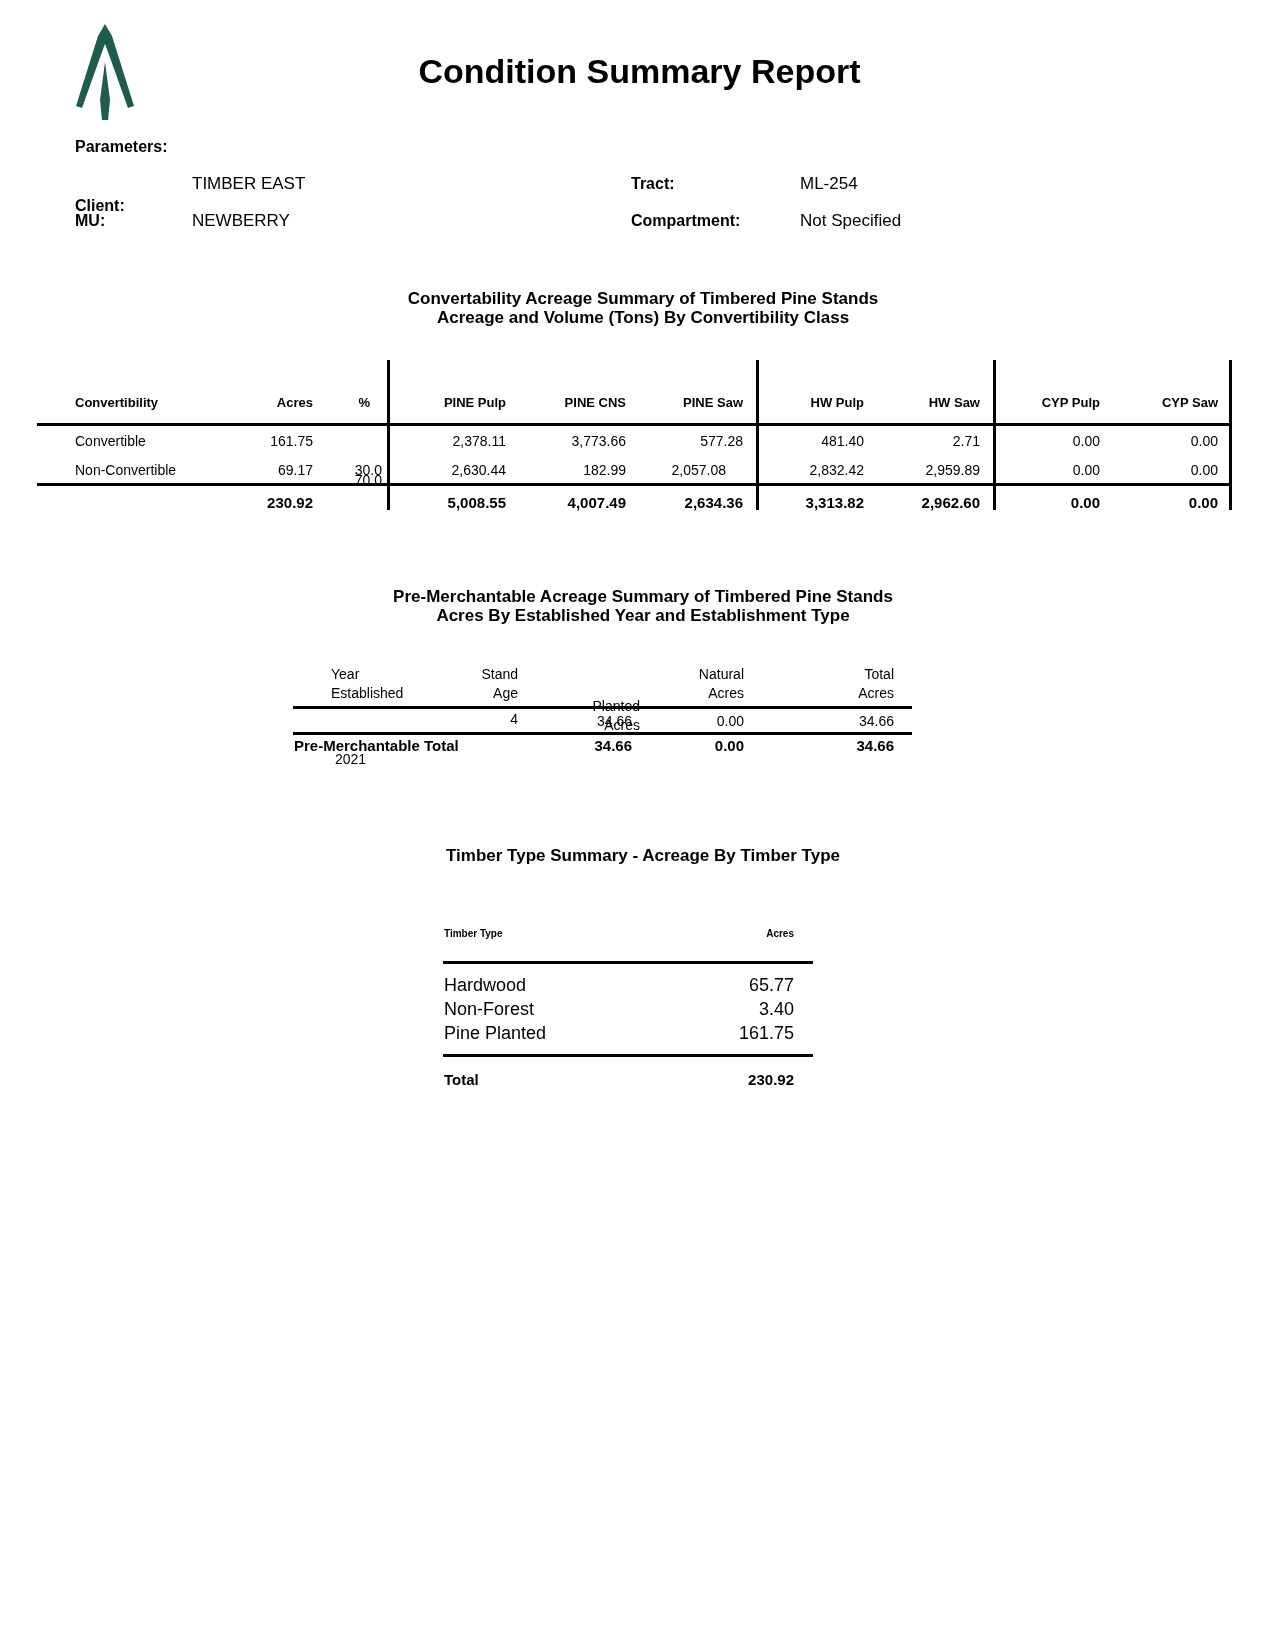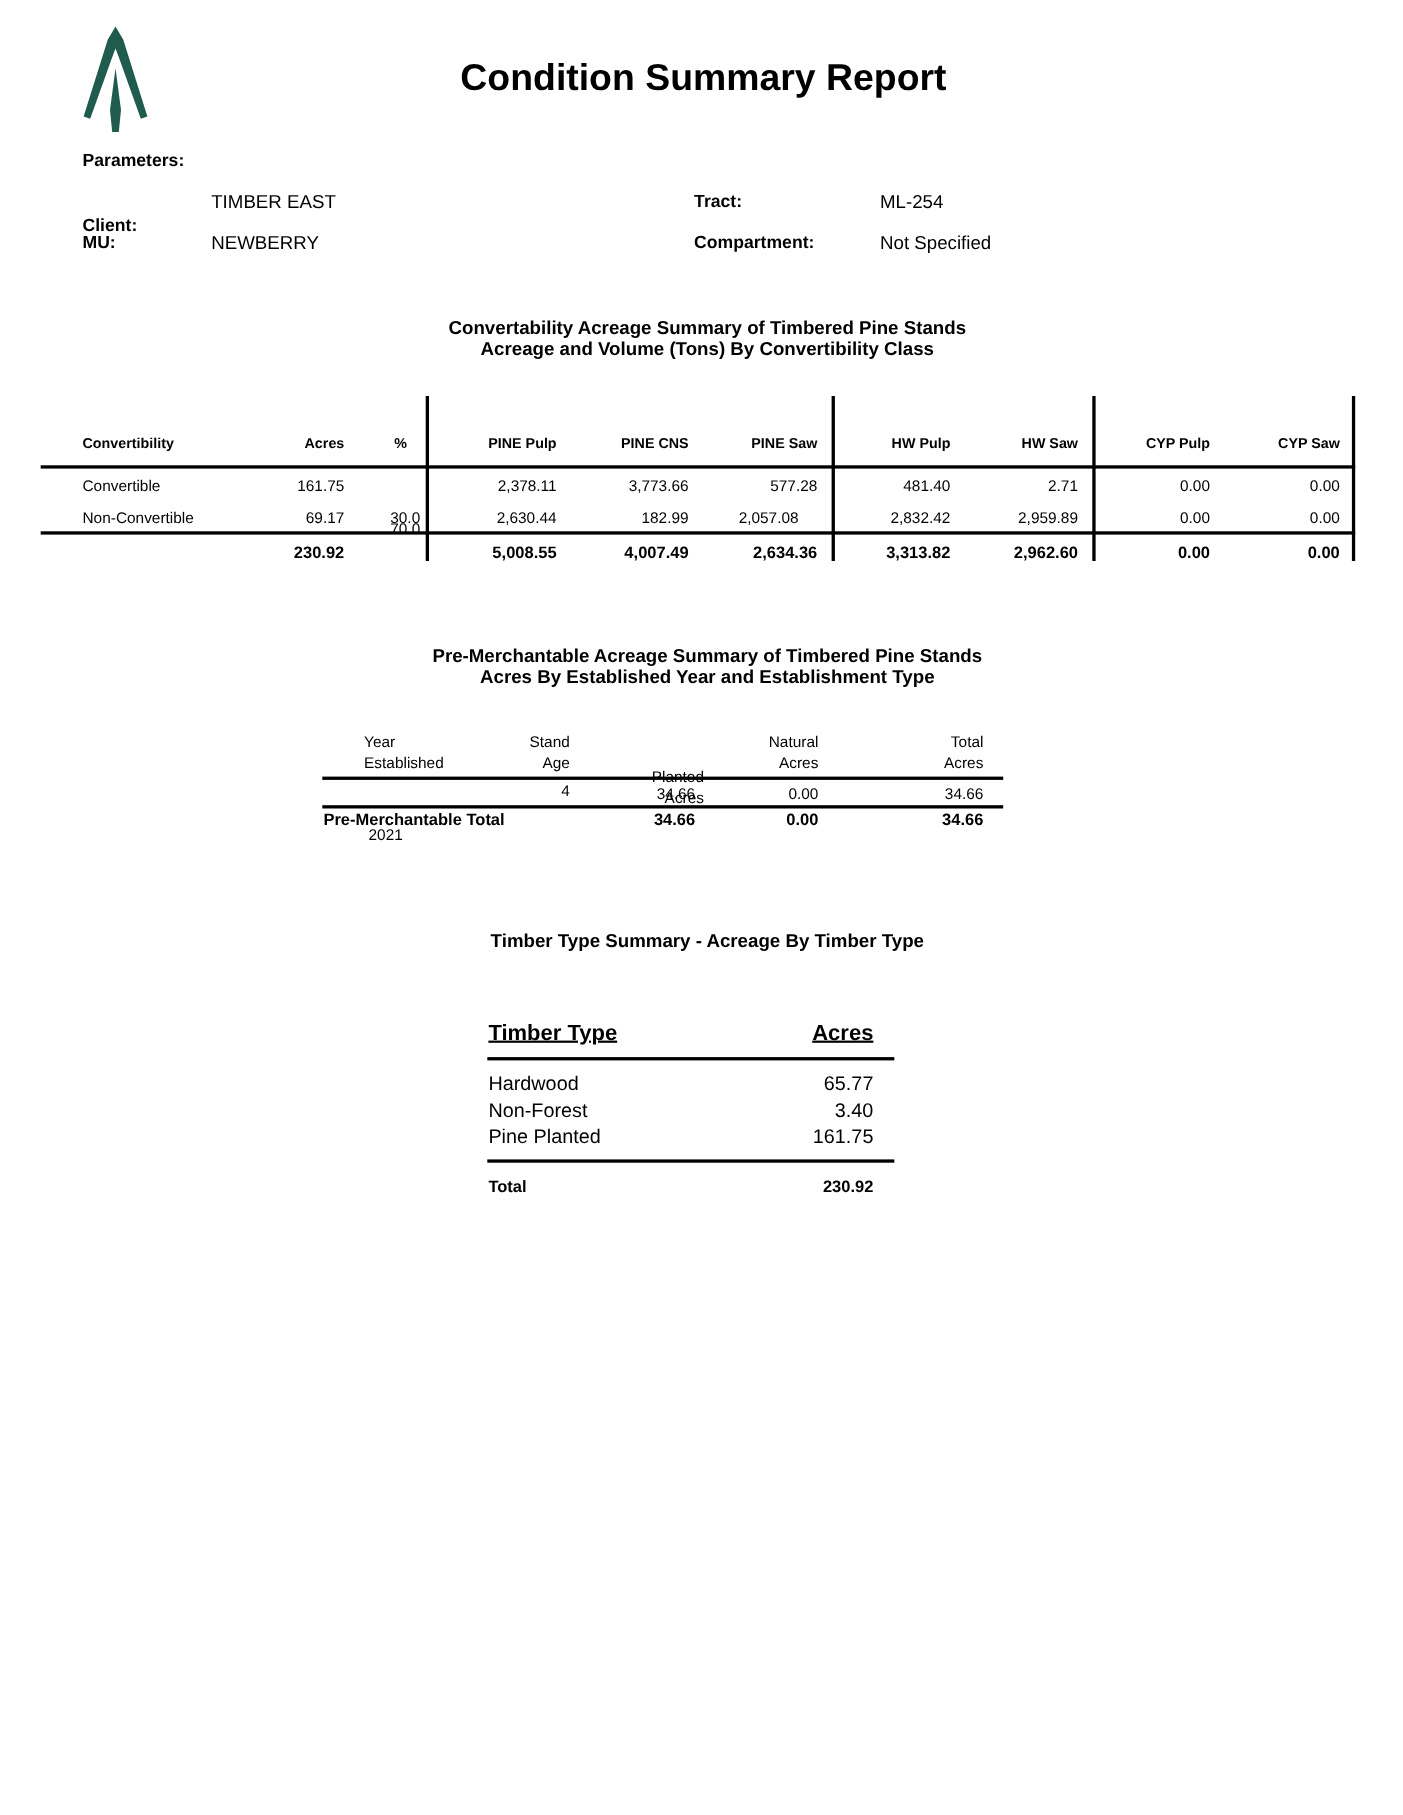--- a/index.html
+++ b/index.html
@@ -14,21 +14,21 @@
   .param-val { font-size: 17px; }
   .sec-title { font-size: 17px; font-weight: bold; text-align: center; line-height: 19px; }
   .hline { position: absolute; background: #000; }
   .vline { position: absolute; background: #000; width: 3px; }
   .t1h { font-size: 13px; font-weight: bold; }
   .t1c { font-size: 14px; }
   .t1t { font-size: 15px; font-weight: bold; }
   .t2h { font-size: 14px; line-height: 19px; }
   .t2c { font-size: 14px; }
   .t2t { font-size: 15px; font-weight: bold; }
-  .t3h { font-size: 20px; font-weight: bold; text-decoration: underline; }
+  .t3h { font-size: 10px; font-weight: bold; }
   .t3c { font-size: 18px; }
   .t3t { font-size: 15px; font-weight: bold; }
 </style>
 </head>
 <body>
 
 <svg class="logo" viewBox="0 0 66 100">
   <path d="M33 2 L40 14 L62 84 L56 86 L36 30 L33 22 L30 30 L10 86 L4 84 L26 14 Z" fill="#1f5c4e"></path>
   <path d="M33 40 L38 78 L36 98 L30 98 L28 78 Z" fill="#1f5c4e"></path>
 </svg>

